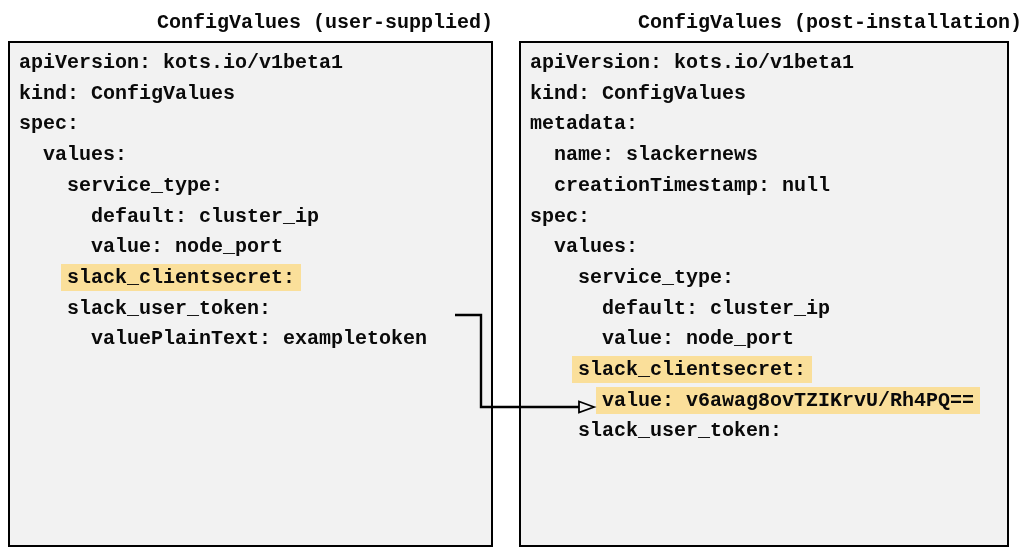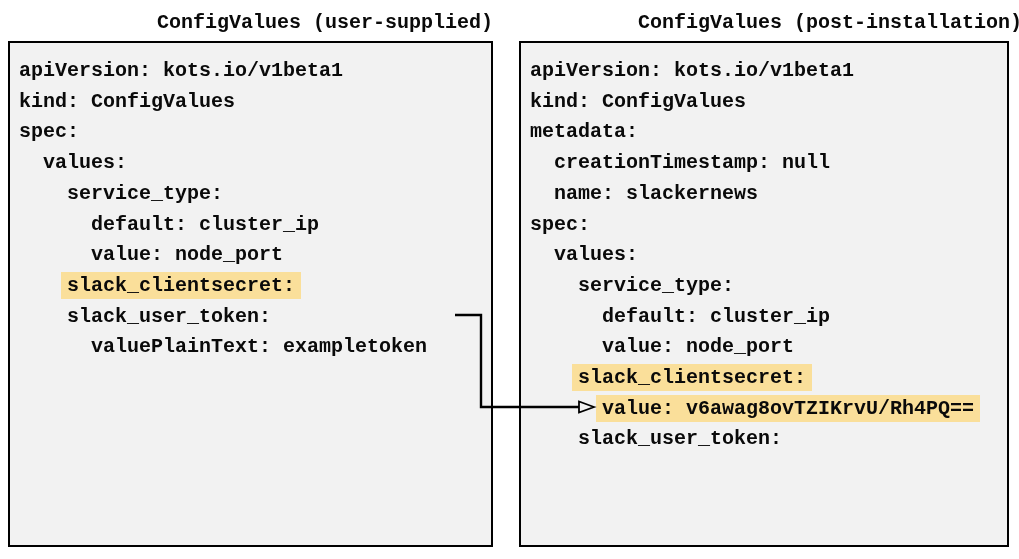--- a/index.html
+++ b/index.html
@@ -31,21 +31,21 @@
   .panel-title.right{ left:532px; width:490px; }
   .code-panel{
     position:absolute;
     top:41px; height:506px;
     background:var(--panel-bg);
     border:2px solid var(--border);
   }
   .code-panel.left{ left:8px;  width:485px; }
   .code-panel.right{ left:519px; width:490px; }
   .code-body{
-    padding:13px 0 0 9px;
+    padding:5px 0 0 9px;
   }
   .code-line{
     font-size:20px;
     font-weight:bold;
     line-height:30.7px;
     white-space:pre;
   }
   .code-line .hl{
     background:var(--hl);
     padding:2px 6px;
@@ -79,22 +79,22 @@
     </div>
 </div>
 
 <div class="panel-title right">ConfigValues (post-installation)</div>
 
 <div class="code-panel right">
   <div class="code-body">
       <div class="code-line"><span></span><span>apiVersion: kots.io/v1beta1</span></div>
       <div class="code-line"><span></span><span>kind: ConfigValues</span></div>
       <div class="code-line"><span></span><span>metadata:</span></div>
+      <div class="code-line"><span>  </span><span>name: slackernews</span></div>
       <div class="code-line"><span>  </span><span>creationTimestamp: null</span></div>
-      <div class="code-line"><span>  </span><span>name: slackernews</span></div>
       <div class="code-line"><span></span><span>spec:</span></div>
       <div class="code-line"><span>  </span><span>values:</span></div>
       <div class="code-line"><span>    </span><span>service_type:</span></div>
       <div class="code-line"><span>      </span><span>default: cluster_ip</span></div>
       <div class="code-line"><span>      </span><span>value: node_port</span></div>
       <div class="code-line"><span>    </span><span class="hl">slack_clientsecret:</span></div>
       <div class="code-line"><span>      </span><span class="hl">value: v6awag8ovTZIKrvU/Rh4PQ==</span></div>
       <div class="code-line"><span>    </span><span>slack_user_token:</span></div>
       <div class="code-line"><span>      </span></div>
     </div>

